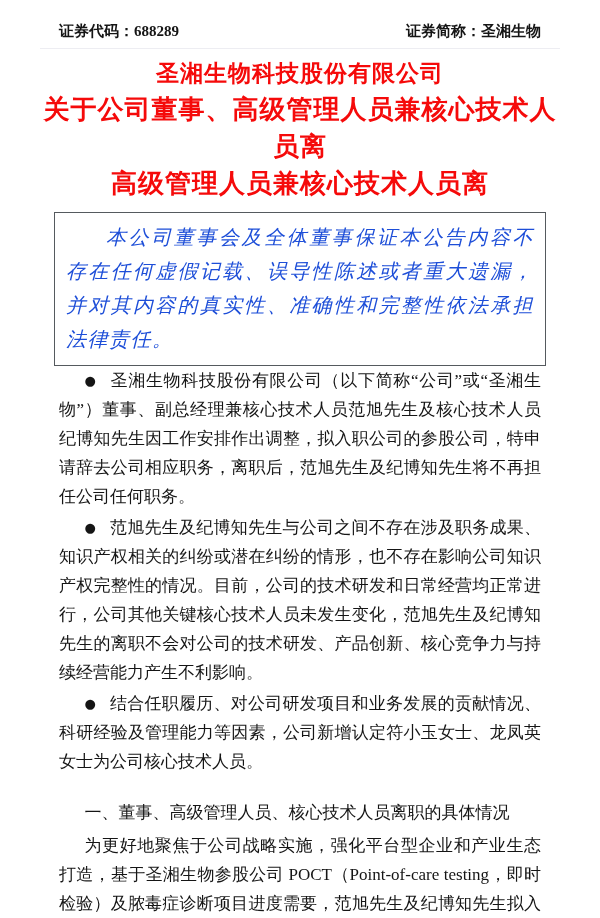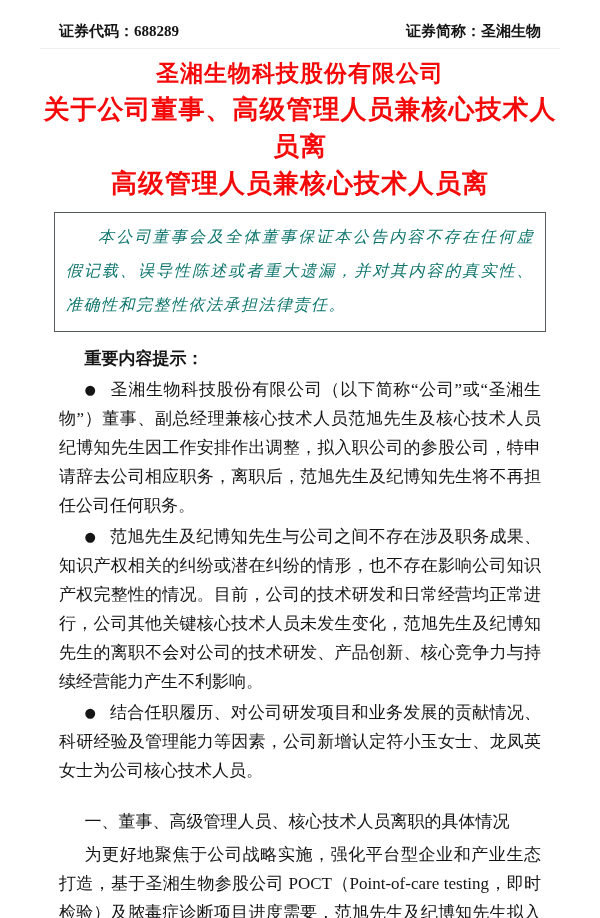--- a/index.html
+++ b/index.html
@@ -39,26 +39,26 @@
     line-height: 37px;
     letter-spacing: 1px;
   }
   .disclaimer-box {
     margin: 10px 14px 0 14px;
     border: 1.5px solid #555a5e;
     padding: 7px 11px 9px 11px;
   }
   .disclaimer-text {
     font-style: italic;
-    font-size: 16px;
+    font-size: 20px;
     line-height: 34px;
     text-indent: 2em;
     text-align: justify;
     letter-spacing: 1.5px;
-    color: #0f766e;
+    color: #1d4ed8;
   }
   .doc-body {
     padding: 0 19px;
     font-size: 17px;
     line-height: 29px;
     text-align: justify;
   }
   .notice-heading {
     margin: 12px 0 2px 0;
     font-weight: bold;
@@ -99,21 +99,20 @@
     <div class="title-subject">关于公司董事、高级管理人员兼核心技术人员离</div>
     <div class="title-subject">高级管理人员兼核心技术人员离</div>
   </div>
 
   <div class="disclaimer-box">
     <p class="disclaimer-text">本公司董事会及全体董事保证本公告内容不存在任何虚假记载、误导性陈述或者重大遗漏，并对其内容的真实性、准确性和完整性依法承担法律责任。</p>
   </div>
 
   <div class="doc-body">
 
-    <p class="notice-heading">重要内容提示：</p>
 
     <p class="bullet"><span class="bullet-char">●</span><span>圣湘生物科技股份有限公司（以下简称“公司”或“圣湘生物”）董事、副总经理兼核心技术人员范旭先生及核心技术人员纪博知先生因工作安排作出调整，拟入职公司的参股公司，特申请辞去公司相应职务，离职后，范旭先生及纪博知先生将不再担任公司任何职务。</span></p>
 
     <p class="bullet"><span class="bullet-char">●</span><span>范旭先生及纪博知先生与公司之间不存在涉及职务成果、知识产权相关的纠纷或潜在纠纷的情形，也不存在影响公司知识产权完整性的情况。目前，公司的技术研发和日常经营均正常进行，公司其他关键核心技术人员未发生变化，范旭先生及纪博知先生的离职不会对公司的技术研发、产品创新、核心竞争力与持续经营能力产生不利影响。</span></p>
 
     <p class="bullet"><span class="bullet-char">●</span><span>结合任职履历、对公司研发项目和业务发展的贡献情况、科研经验及管理能力等因素，公司新增认定符小玉女士、龙凤英女士为公司核心技术人员。</span></p>
 
     <p class="section-heading">一、董事、高级管理人员、核心技术人员离职的具体情况</p>
 
     <p class="body-paragraph">为更好地聚焦于公司战略实施，强化平台型企业和产业生态打造，基于圣湘生物参股公司 POCT（Point-of-care testing，即时检验）及脓毒症诊断项目进度需要，范旭先生及纪博知先生拟入职参股公司，以进一步聚焦产品开发及商业转化，促进公司与参股公司更有效地发挥协同效应，打造更全面的感染性疾病诊断全场景解决方案。经参股公司结合其科研及管理能力进行招聘及遴选，范旭先生将担任湖南圣维鲲腾生物科技有限公司总经理，纪博知先生将担任湖南圣维斯睿生物科技有限公司总经理，特申请辞去圣湘生物相应职务，离职后，范旭先生及纪博知先生将不再担任圣湘生物任何职务。</p>

